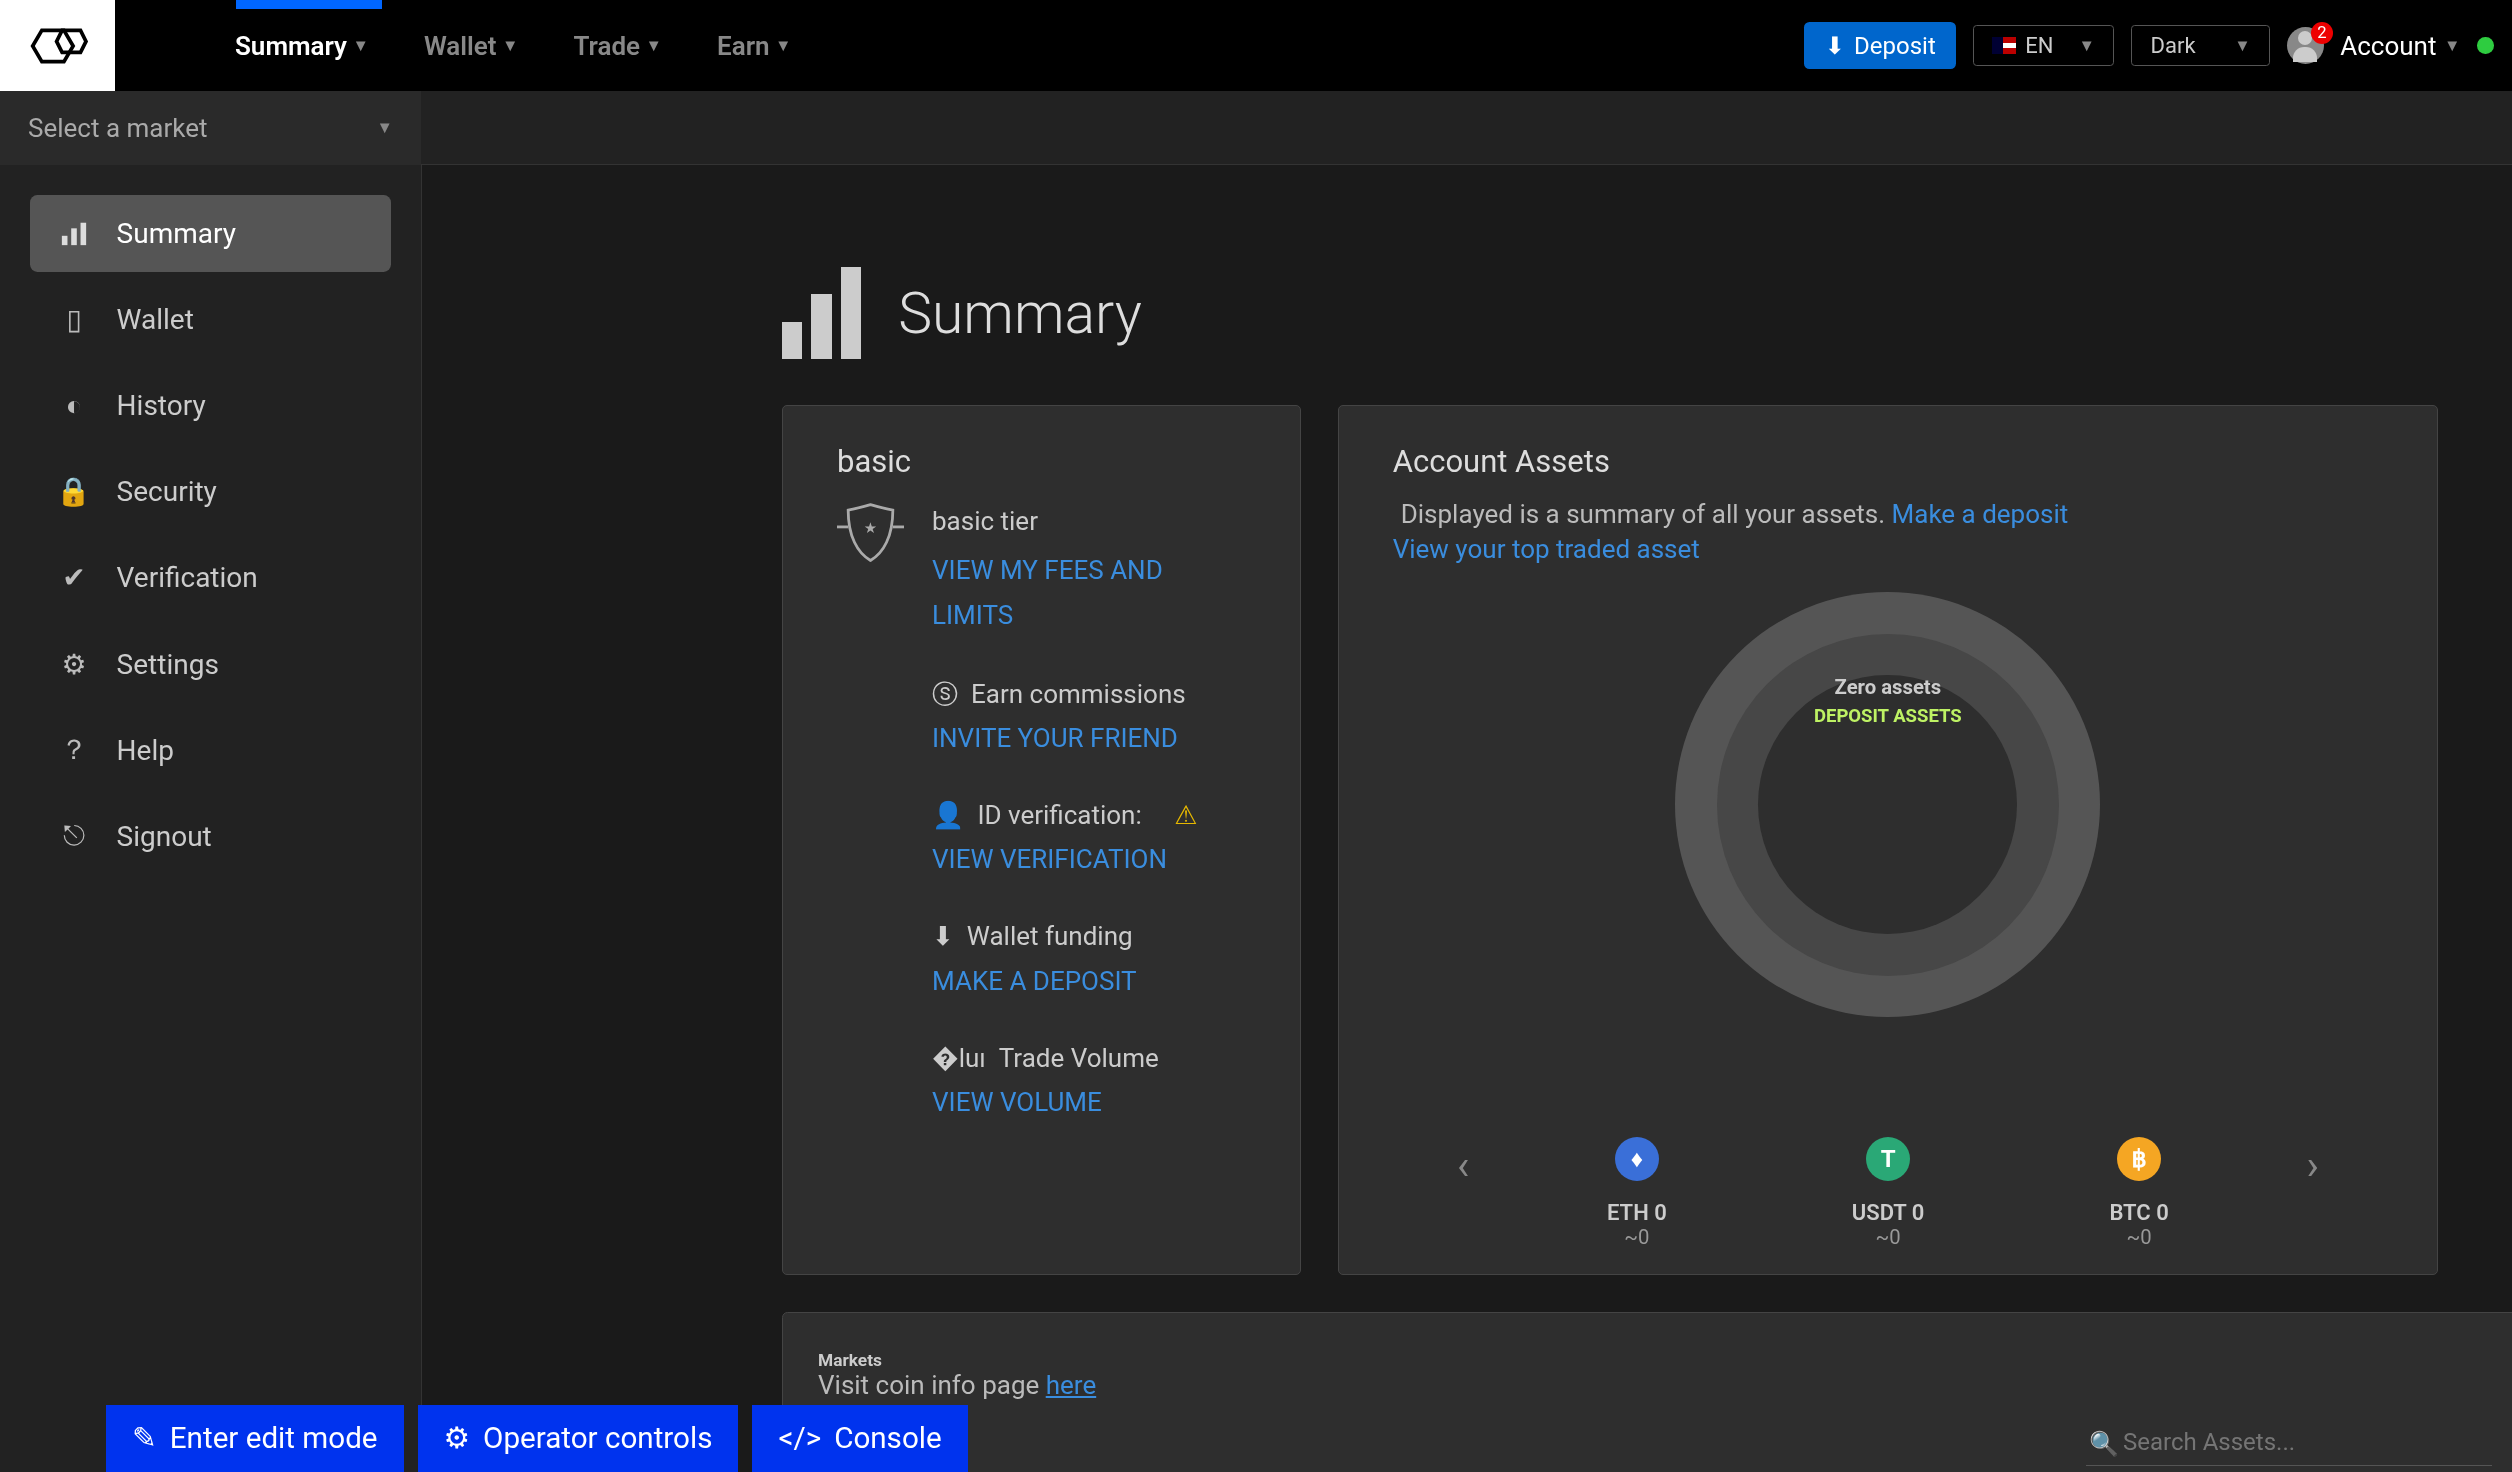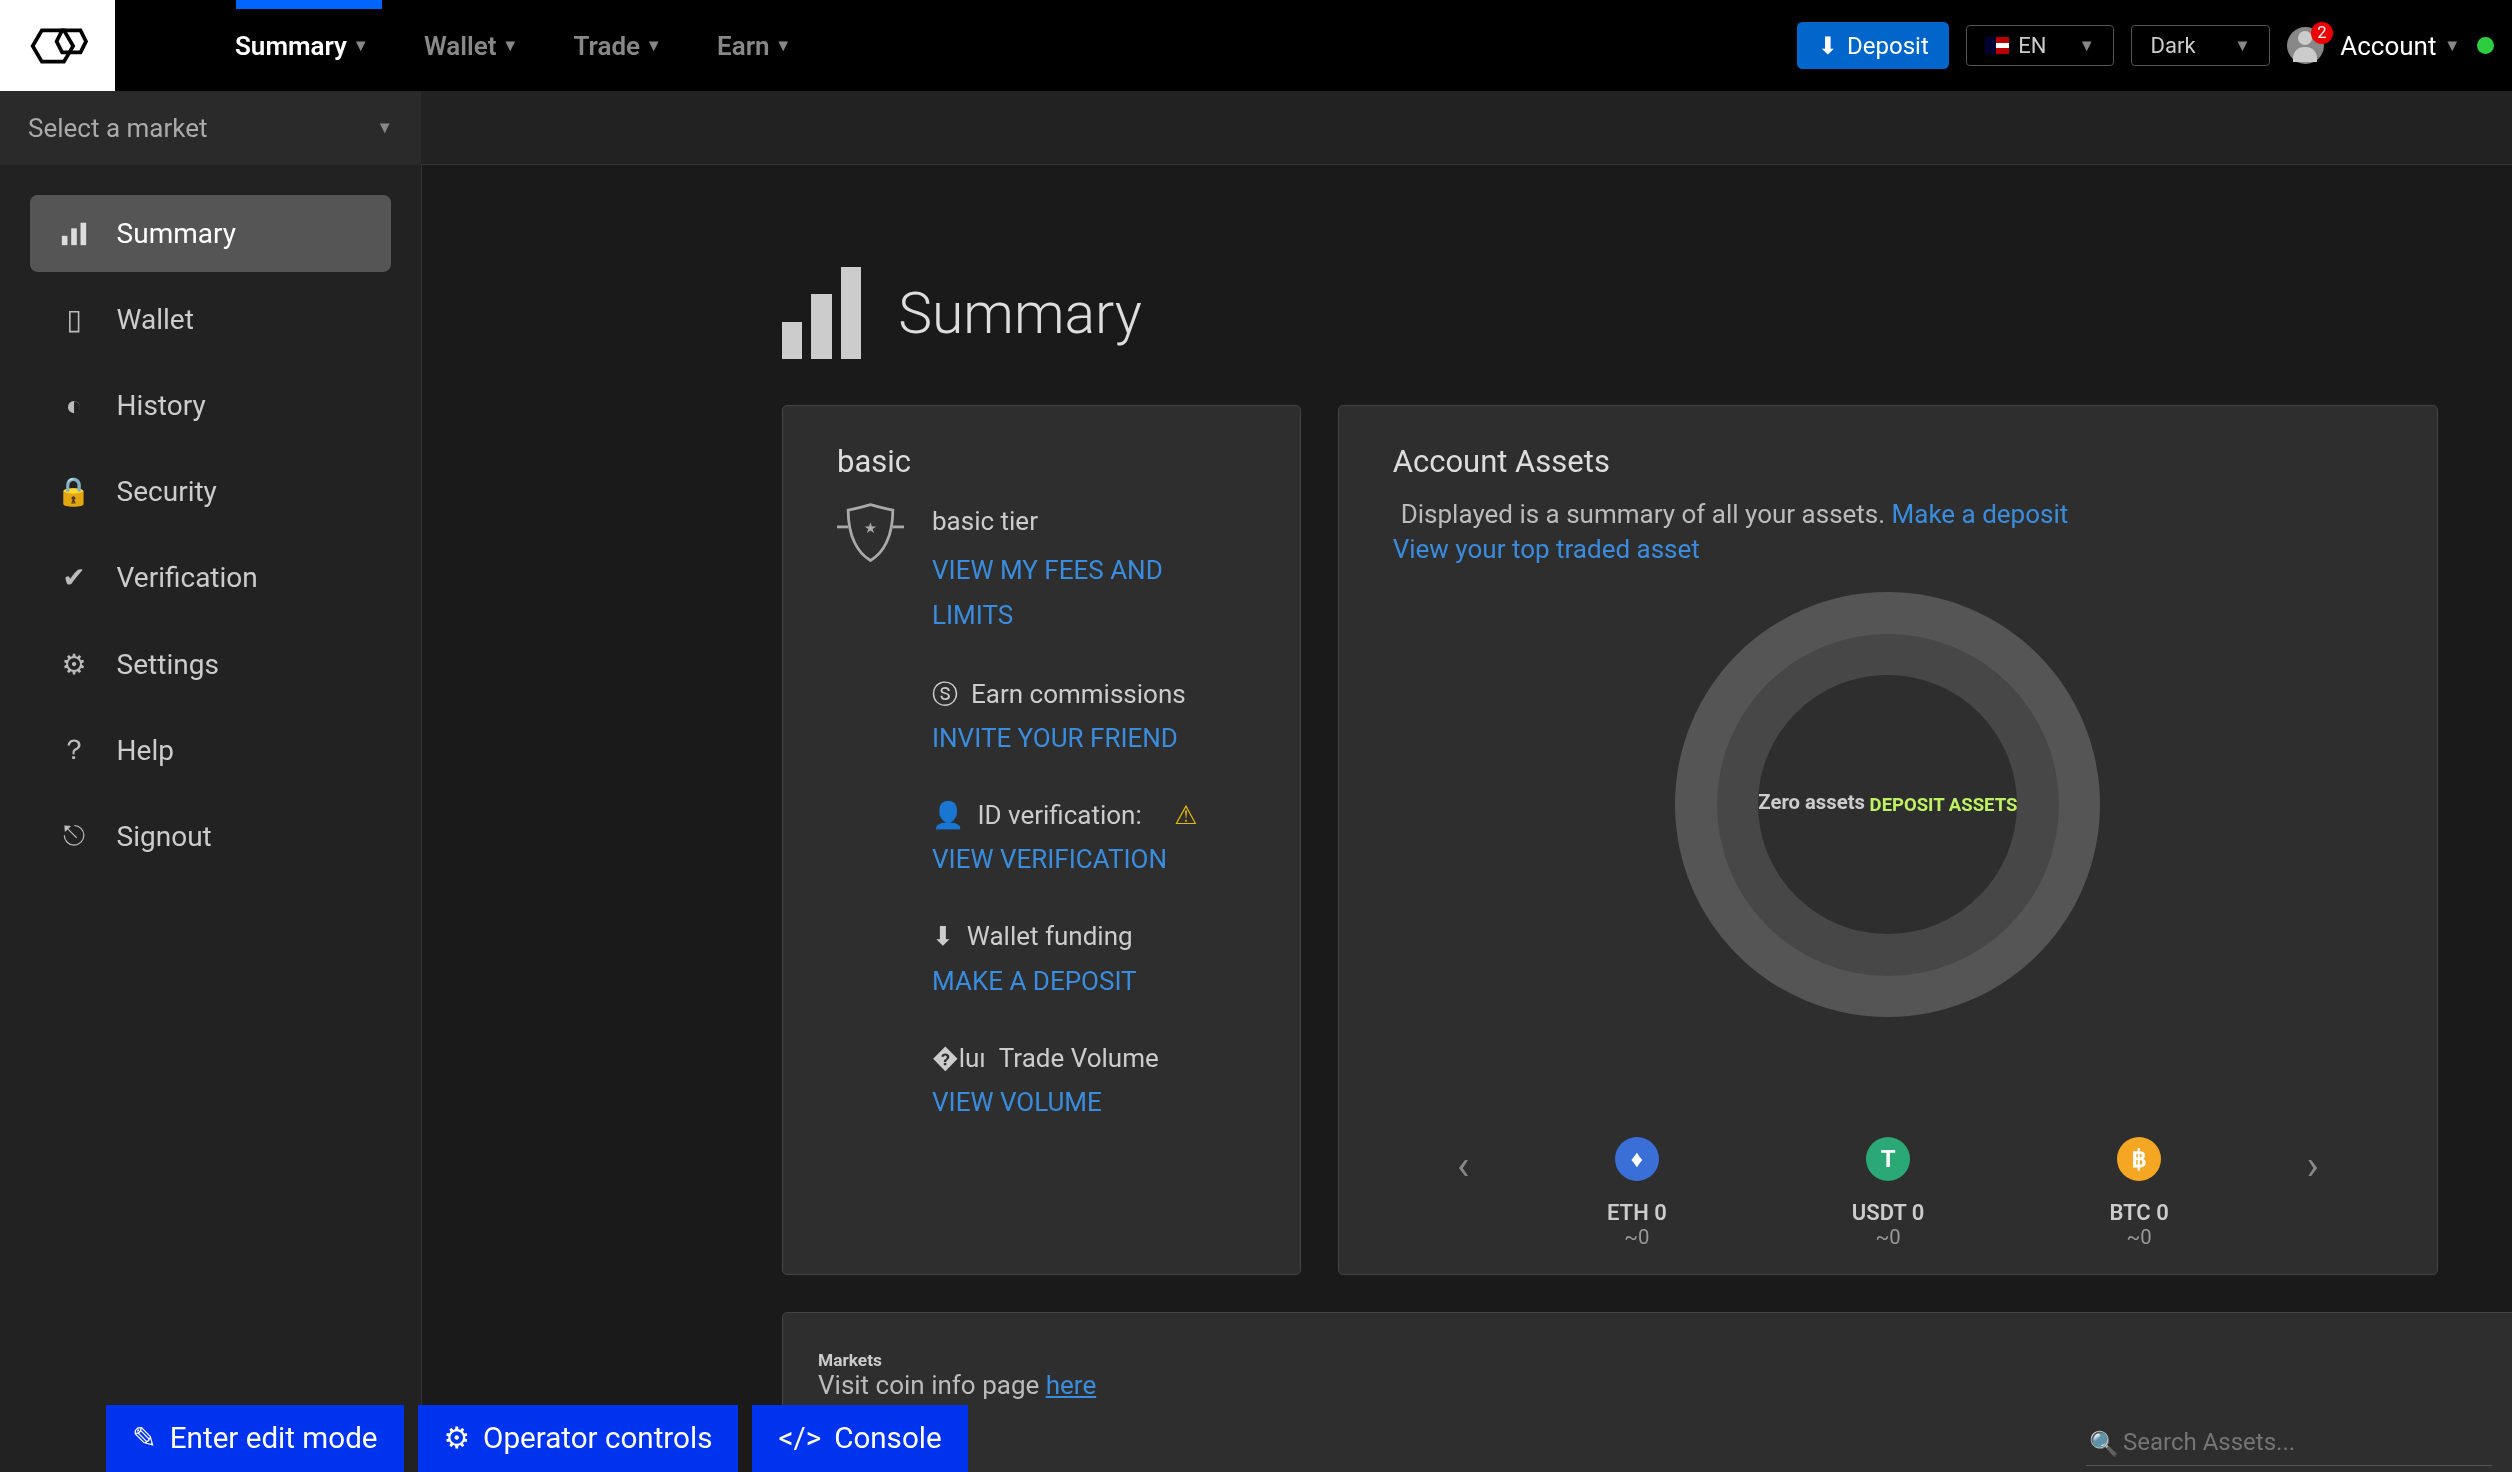--- a/index.html
+++ b/index.html
@@ -7,21 +7,21 @@
 
 .topbar { height:91px; background:#000; display:flex; align-items:center; padding:0 18.5px 0 0; }
 .logo { width:115px; height:91px; background:#fff; display:flex; align-items:center; justify-content:center; font-size:37px; color:#000; }
 .topmenu { display:flex; align-items:center; margin-left:120px; gap:55px; }
 .topmenu-item { color:#888; font-size:26px; font-weight:600; cursor:pointer; display:flex; align-items:center; gap:5.5px; }
 .topmenu-item.active { color:#fff; }
 .active-indicator { position:absolute; top:0; left:236px; width:146px; height:9.2px; background:#0066ff; }
 .tri { font-size:16.6px; color:#888; }
 .topbar-right { margin-left:auto; display:flex; align-items:center; gap:16.6px; }
 .deposit-btn { background:#0066cc; color:#fff; border:none; padding:9.2px 20.3px; border-radius:5.5px; font-size:24px; display:flex; align-items:center; gap:9.2px; cursor:pointer; }
-.pill { border:0.9px solid #555; background:transparent; color:#ccc; padding:7.4px 18.5px; border-radius:3.7px; font-size:22px; display:flex; align-items:center; gap:32px; cursor:pointer; min-width:139px; justify-content:space-between;}
+.pill { border:0.9px solid #555; background:transparent; color:#ccc; padding:7.4px 18.5px; border-radius:3.7px; font-size:22px; display:flex; align-items:center; gap:25px; cursor:pointer; min-width:139px; justify-content:space-between;}
 .avatar-wrap { position:relative; width:37px; height:37px; }
 .avatar { width:37px; height:37px; border-radius:50%; background:#888; }
 .avatar-head { width:14.8px; height:14.8px; border-radius:50%; background:#ccc; position:absolute; top:3.7px; left:11px;}
 .avatar-body { width:24px; height:14.8px; border-radius:11px 11px 0 0; background:#ccc; position:absolute; bottom:1.8px; left:6.5px;}
 .badge { position:absolute; top:-5.5px; right:-9.2px; background:#e00; color:#fff; border-radius:50%; width:22px; height:22px; font-size:16.6px; display:flex; align-items:center; justify-content:center; }
 .account-link { color:#fff; font-size:26px; display:flex; align-items:center; gap:7.4px; cursor:pointer; }
 .status-dot { width:16.6px; height:16.6px; border-radius:50%; background:#2ecc40; }
 
 .marketbar { height:74px; background:#222; border-bottom:0.9px solid #333; display:flex; align-items:center; }
 .market-select { width:421px; height:74px; background:#2a2a2a; display:flex; align-items:center; padding:0 28px; color:#aaa; font-size:26px; justify-content:space-between; cursor:pointer; }
@@ -46,21 +46,21 @@
 .tier-info { font-size:26px; line-height:1.75;}
 .tier-name { color:#ccc; margin-bottom:3.7px;}
 .link { color:#3a8dde; cursor:pointer; }
 .tier-item { margin-top:33px; font-size:26px; line-height:1.7;}
 .tier-item-head { display:flex; align-items:center; gap:13px; color:#ccc;}
 .warn { color:#e6b800; }
 .assets-desc { font-size:26px; color:#bbb; margin-bottom:5.5px;margin-left:8px;}
 .donut-wrap { display:flex; justify-content:center; margin-top:28px;}
 .donut { width:425px; height:425px; position:relative;}
 .donut-ring { width:425px; height:425px; border-radius:50%; background:#555;}
-.donut-hole { position:absolute; top:83px; left:83px; width:259px; height:259px; border-radius:50%; background:#2e2e2e; display:flex; flex-direction:row; align-items:center; justify-content:space-between;}
+.donut-hole { position:absolute; top:83px; left:83px; width:259px; height:259px; border-radius:50%; background:#2e2e2e; display:flex; flex-direction:column; align-items:center; justify-content:flex-start;}
 .donut-inner-ring { position:absolute; top:42px; left:42px; width:342px; height:342px; border-radius:50%; background:#474747;}
 .zero { font-size:20.3px; font-weight:700; color:#ccc; margin-bottom:5.5px;}
 .deposit-link { font-size:18.5px; font-weight:700; color:#bef264; cursor:pointer;}
 .coins-row { display:flex; align-items:center; justify-content:center; gap:185px; margin-top:55px;}
 .coin { display:flex; flex-direction:column; align-items:center; font-size:22px; color:#ccc;}
 .coin-icon { width:44px; height:44px; border-radius:50%; display:flex; align-items:center; justify-content:center; color:#fff; font-size:24px; font-weight:700; margin-bottom:18.5px;}
 .coin-eth { background:#3a6fd8;}
 .coin-usdt { background:#2aa876;}
 .coin-btc { background:#f5a623;}
 .coin-label { font-weight:600;}

